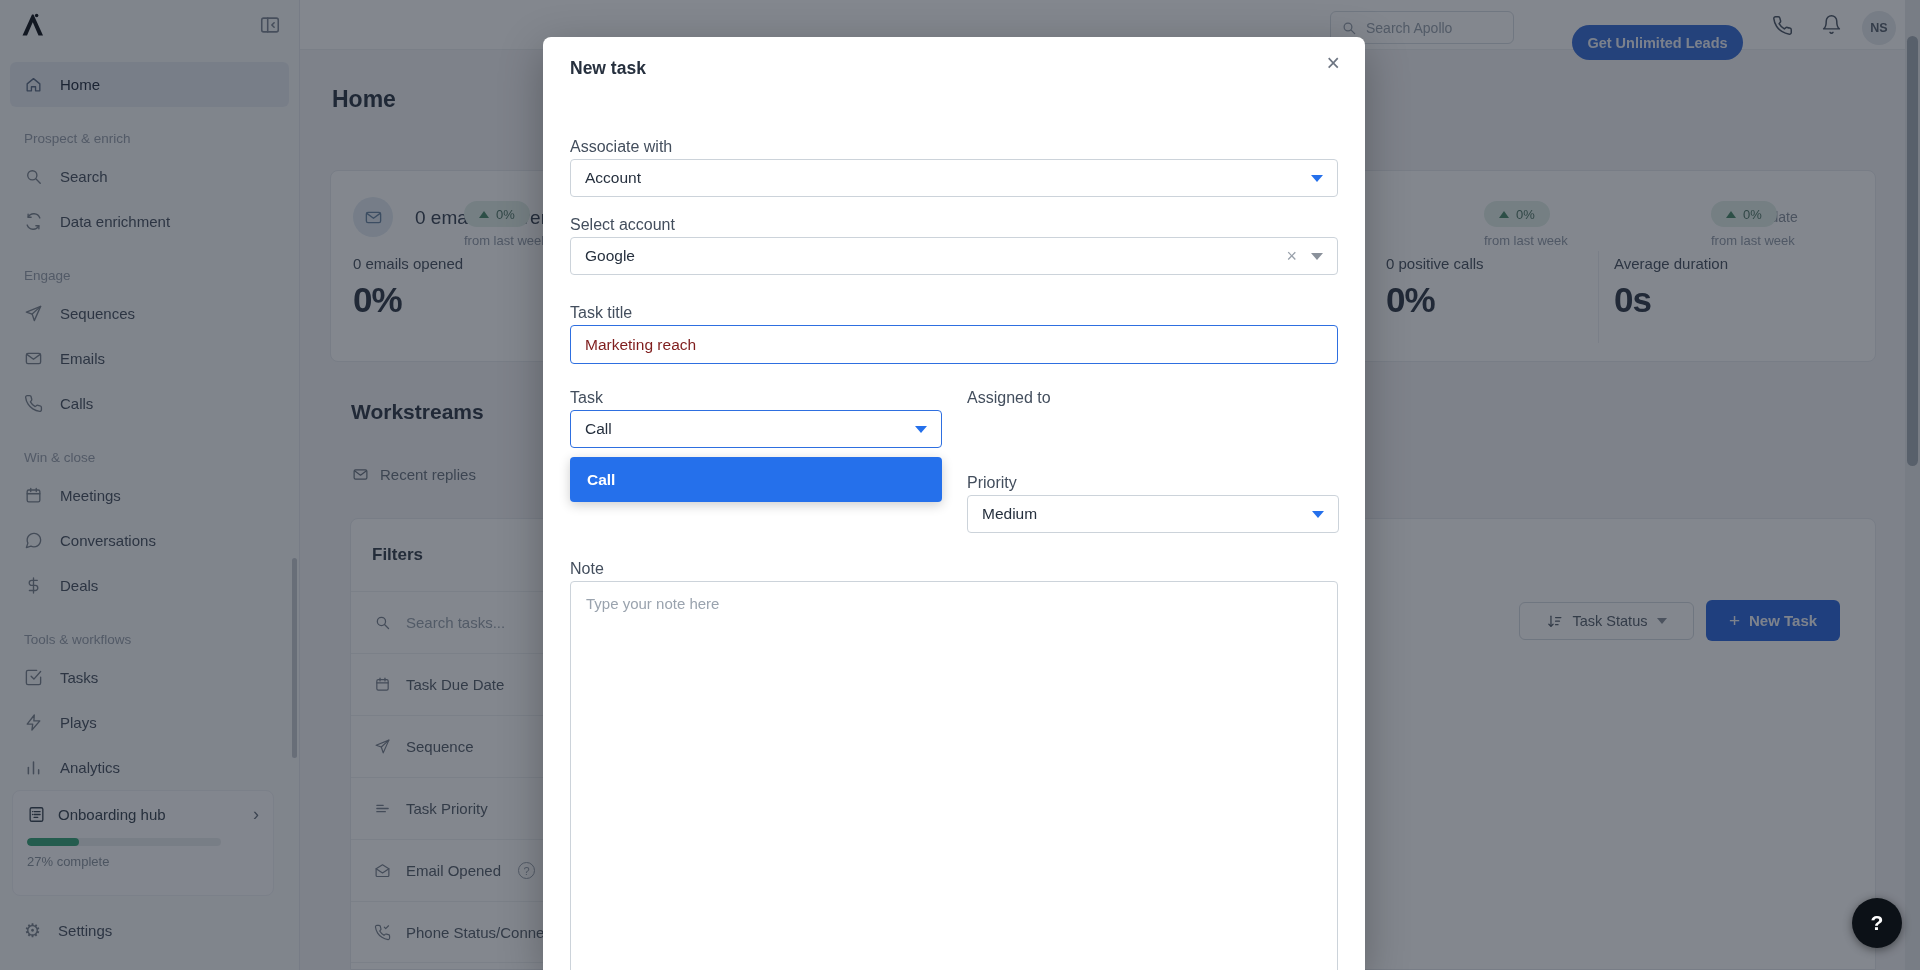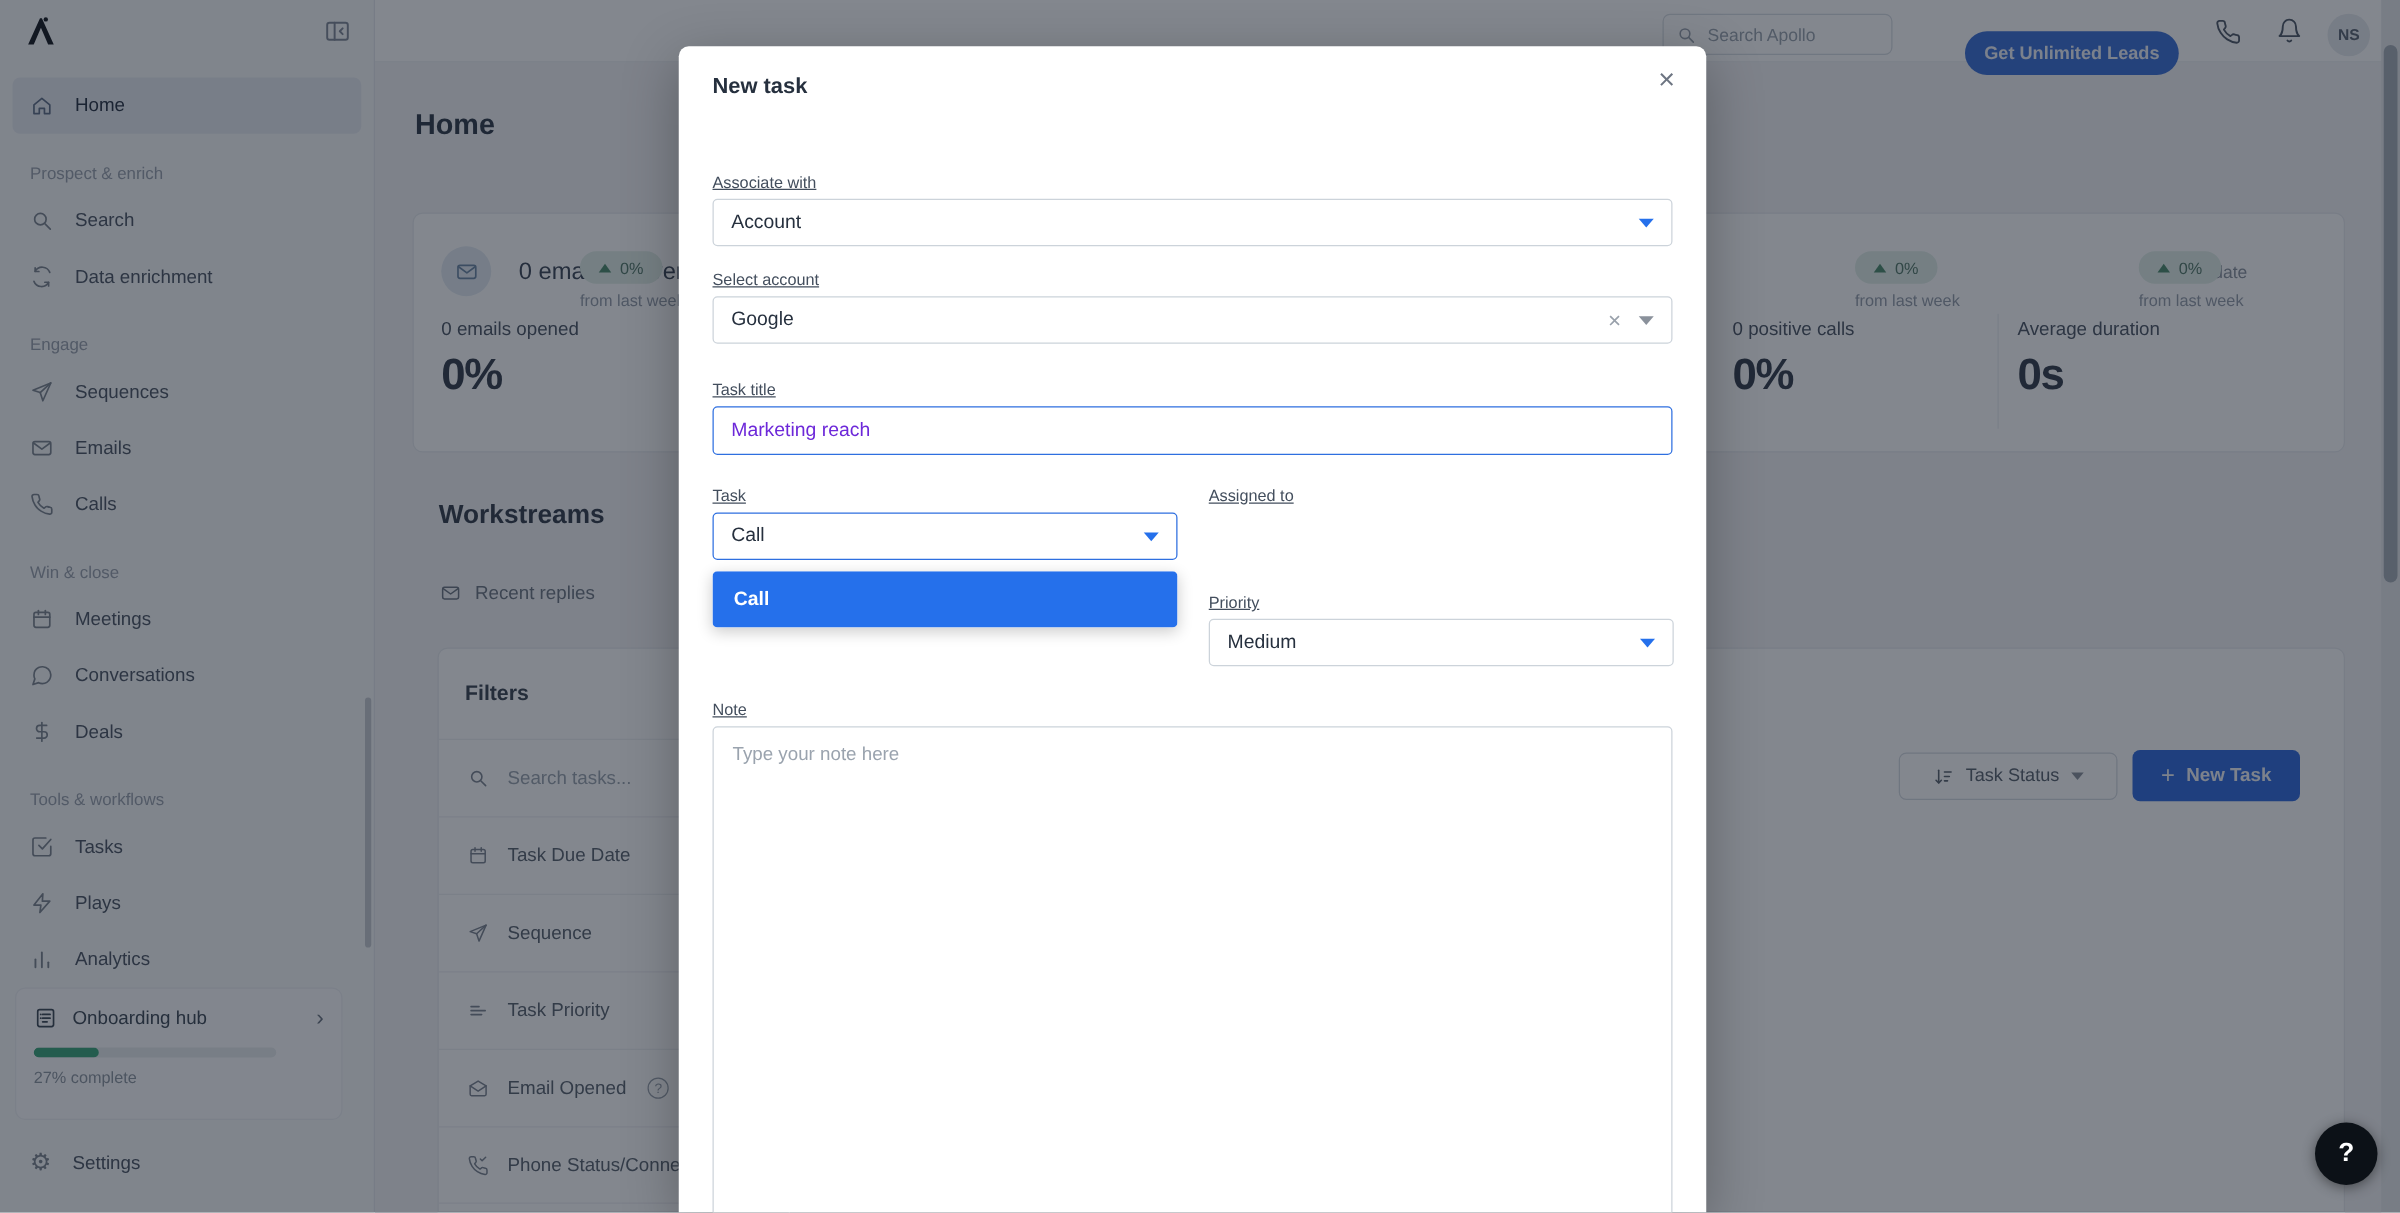--- a/index.html
+++ b/index.html
@@ -70,28 +70,28 @@
   .page-scrollbar { position:absolute; right:0; top:0; width:15px; height:970px; background:#e8eaed; z-index:2; }
   .page-scroll-thumb { position:absolute; left:2px; right:2px; top:36px; height:430px; border-radius:6px; background:#a6adb6; }
 
   
   .overlay { position:absolute; inset:0; background:rgba(18,25,38,0.52); z-index:5; }
 
   
   .modal { position:absolute; left:543px; top:37px; width:822px; height:933px; background:#fff; border-radius:8px 8px 0 0; z-index:10; box-shadow:0 12px 44px rgba(0,0,0,.28); overflow:hidden; }
   .m-title { position:absolute; left:27px; top:21px; font-size:17.5px; font-weight:700; color:#26303e; }
   .m-close { position:absolute; right:25px; top:13px; font-size:23px; color:#6d7582; cursor:pointer; }
-  .m-label { position:absolute; font-size:13px; color:#434e5d;text-decoration:underline; }
+  .m-label { position:absolute; font-size:16px; color:#434e5d; }
   .m-select { position:absolute; display:flex; align-items:center; padding:0 14px; border:1px solid #ccd3da; border-radius:4px; font-size:15.5px; color:#26303e; background:#fff; height:38px; cursor:pointer; }
   .m-select .val { flex:1 1 auto; }
   .m-select.focused { border:1.5px solid #2e6fe0; }
   .caret { width:0; height:0; border-left:6px solid transparent; border-right:6px solid transparent; border-top:7px solid #2570eb; }
   .caret.gray { border-top-color:#8a919b; }
   .clear-x { font-size:18px; color:#99a1ab; margin-right:14px; line-height:1; cursor:pointer; }
-  .m-input { position:absolute; border:1.5px solid #2e6fe0; border-radius:4px; padding:0 14px; font-size:15.5px; color:#6d28d9; outline:0; font-family:"Liberation Sans",sans-serif; }
+  .m-input { position:absolute; border:1.5px solid #2e6fe0; border-radius:4px; padding:0 14px; font-size:15.5px; color:#7f1d1d; outline:0; font-family:"Liberation Sans",sans-serif; }
   .dd-menu { position:absolute; left:27px; top:420px; width:372px; background:#fff; border-radius:4px; box-shadow:0 3px 12px rgba(0,0,0,.2); z-index:3; overflow:hidden; }
   .dd-opt { height:45px; display:flex; align-items:center; padding:0 17px; font-size:15.5px; color:#36404d; cursor:pointer; }
   .dd-opt.selected { background:#2570eb; color:#fff; font-weight:600; }
   .m-textarea { position:absolute; left:27px; top:544px; width:768px; height:400px; border:1px solid #ccd3da; border-radius:4px; padding:13px 15px; font-size:15px; color:#26303e; resize:none; outline:0; font-family:"Liberation Sans",sans-serif; }
   .m-textarea::placeholder { color:#9aa3ae; }
 
   
   .help-fab { position:absolute; left:1852px; top:898px; width:50px; height:50px; border-radius:50%; background:#0c1117; color:#fff; z-index:20; display:flex; align-items:center; justify-content:center; font-size:21px; font-weight:700; box-shadow:0 2px 10px rgba(0,0,0,.45); cursor:pointer; }
 </style>
 </head>

